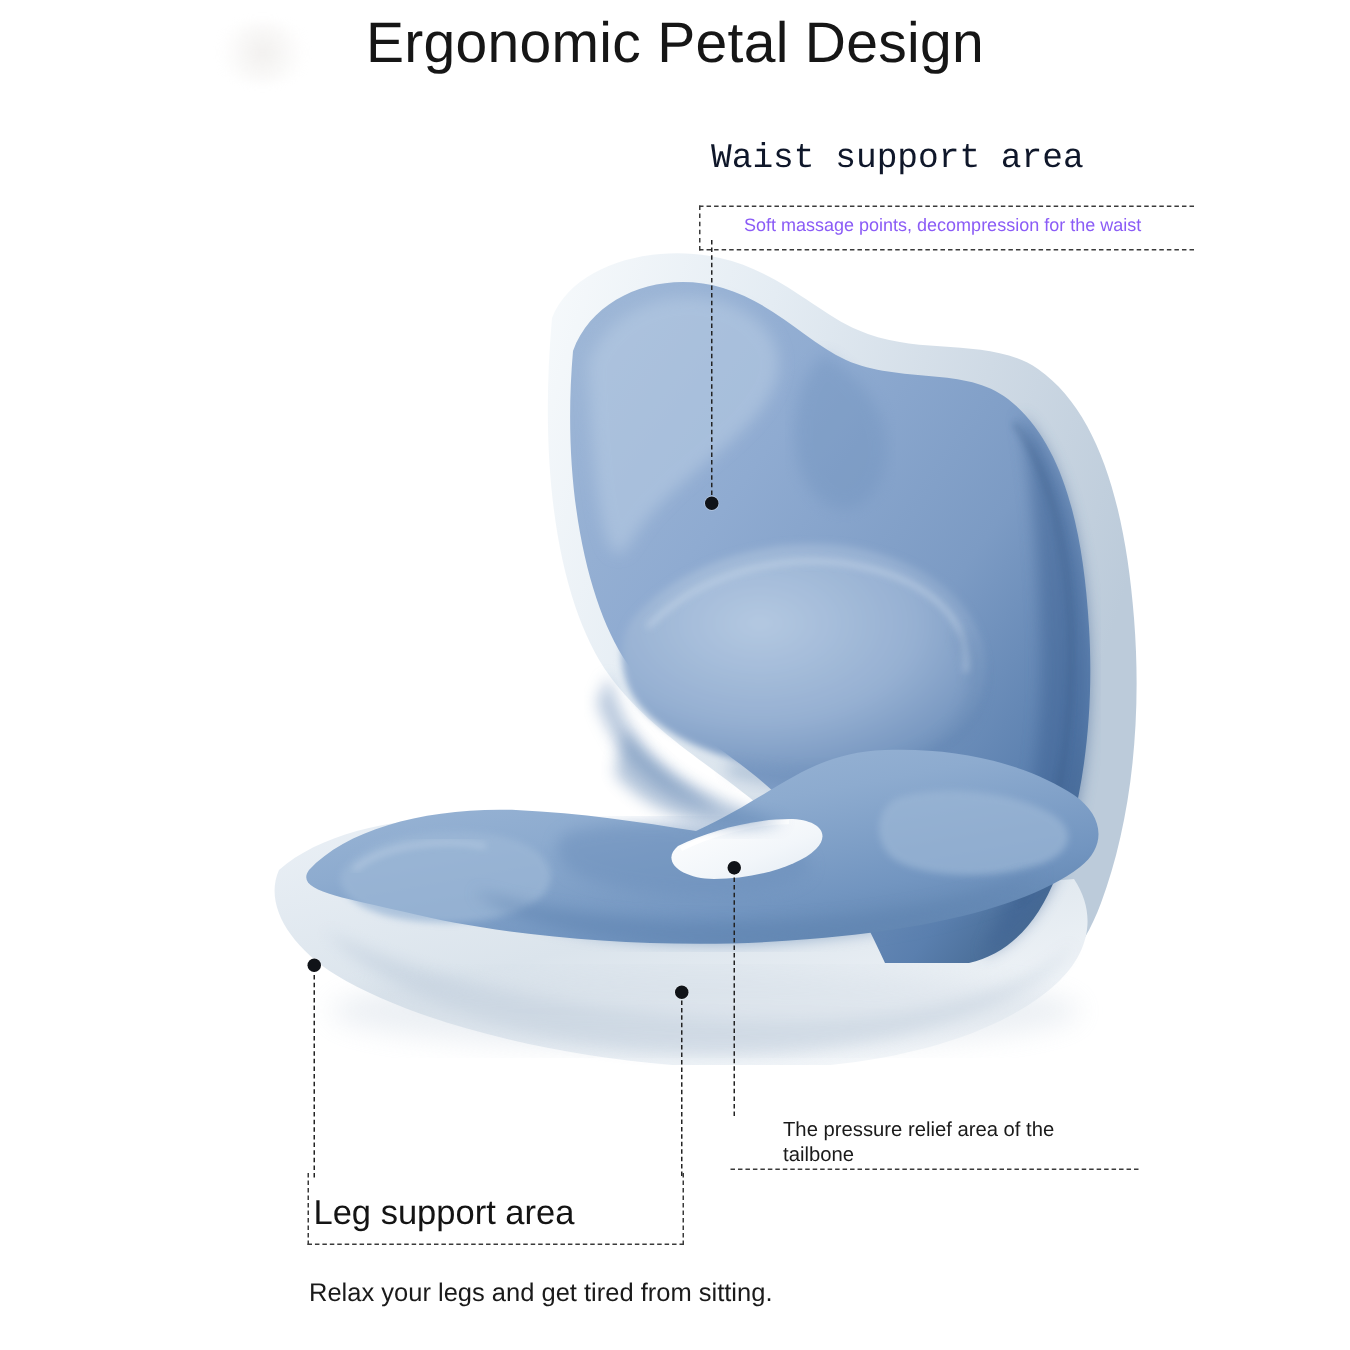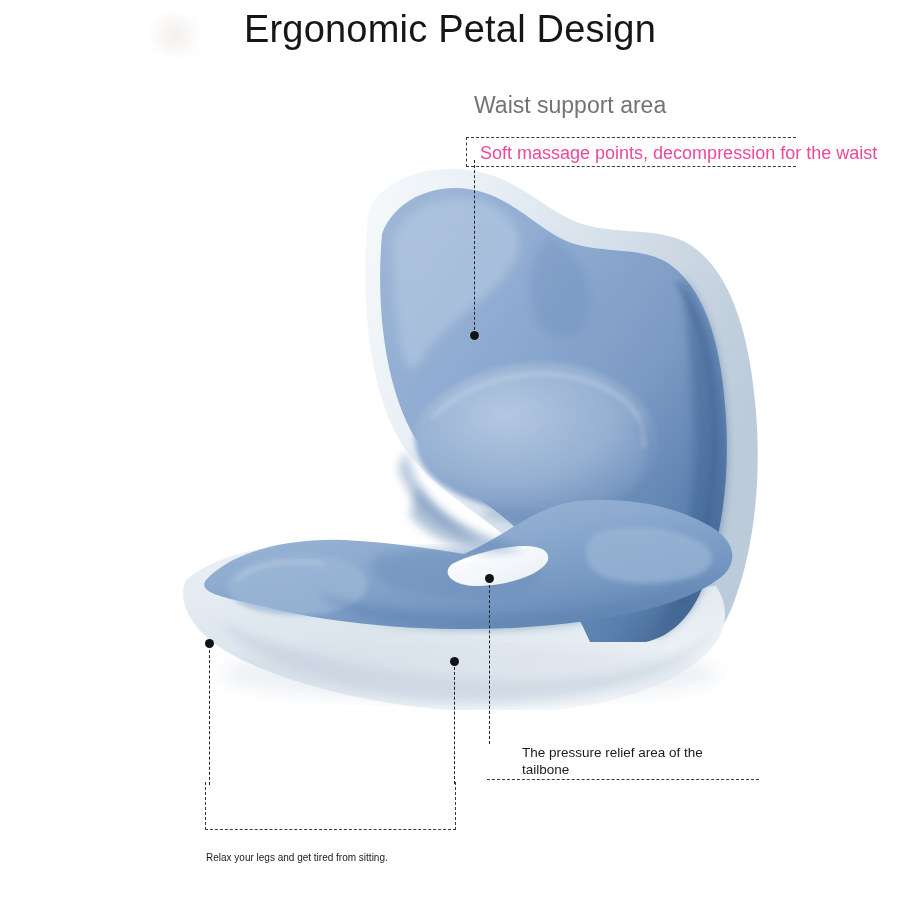--- a/index.html
+++ b/index.html
@@ -18,29 +18,29 @@
              rgba(210,205,200,.30) 0%, rgba(235,232,228,.12) 55%, rgba(255,255,255,0) 72%);
              filter:blur(3px);pointer-events:none;}
 
   
   .illus{position:absolute;left:120px;top:150px;width:680px;height:560px;}
   .illus svg{display:block;width:100%;height:100%;}
 
   
   .anno{position:absolute;white-space:nowrap;}
 
-  .h-waist{left:474px;top:92px;font-size:23px;color:#737373;}
+  .h-waist{left:474px;top:92px;font-size:23px;color:#0f172a;font-family:Liberation Mono, monospace;}
   .box-waist{position:absolute;left:466px;top:137px;width:330px;height:30px;
              border:1.6px dashed #3a3a3a;border-right:none;box-sizing:border-box;}
-  .t-waist{left:480px;top:143px;font-size:18px;color:#ec4899;}
+  .t-waist{left:496px;top:143px;font-size:12px;color:#8b5cf6;}
 
   .h-leg{left:209px;top:795px;font-size:23px;color:#141414;}
   .box-leg{position:absolute;left:205px;top:782px;width:251px;height:48px;
            border:1.6px dashed #3a3a3a;border-top:none;box-sizing:border-box;}
-  .t-leg{left:206px;top:852px;font-size:10px;color:#1a1a1a;}
+  .t-leg{left:206px;top:852px;font-size:17px;color:#1a1a1a;}
 
   .t-tail{left:489px;top:744px;font-size:13.5px;color:#1a1a1a;line-height:17px;white-space:normal;width:210px;margin-left:33px;}
   .rule-wrap{position:absolute;left:487px;top:779px;width:272px;height:2px;
              border-top:1.6px dashed #3a3a3a;}
   .h-integrated{left:487px;top:790px;font-size:19px;color:#141414;}
 
   
   .leader{position:absolute;border-left:1.7px dashed #222;width:0;}
   .ld-waist{left:474px;top:160px;height:175px;}
   .ld-leg{left:209px;top:645px;height:140px;}
@@ -206,20 +206,21 @@
     </svg>
   </div>
 
   <div class="anno h-waist">Waist support area</div>
   <div class="box-waist"></div>
   <div class="anno t-waist">Soft massage points, decompression for the waist</div>
   <div class="leader ld-waist"></div>
   <div class="dot dot-waist"></div>
 
   <div class="box-leg"></div>
+  <div class="anno h-leg">Leg support area</div>
   <div class="anno t-leg">Relax your legs and get tired from sitting.</div>
   <div class="leader ld-leg"></div>
   <div class="dot dot-leg"></div>
 
   <div class="anno t-tail">The pressure relief area of the tailbone</div>
   <div class="leader ld-tail"></div>
   <div class="dot dot-tail"></div>
 
   <div class="rule-wrap"></div>
   <div class="leader ld-mid"></div>

